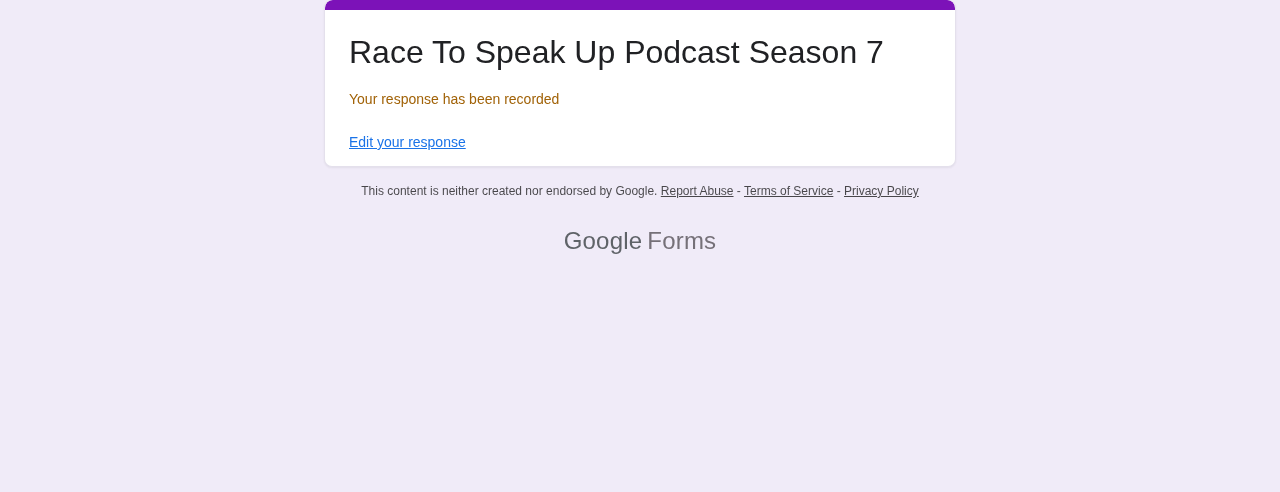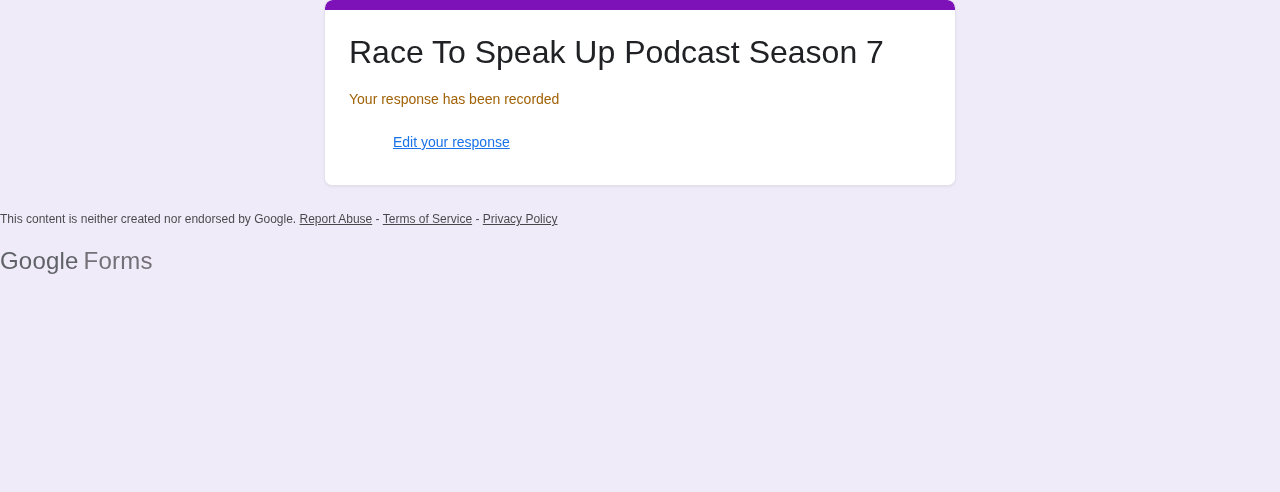--- a/index.html
+++ b/index.html
@@ -27,21 +27,21 @@
     border-radius: 8px;
     box-shadow: 0 1px 2px rgba(60, 64, 67, 0.08);
     overflow: hidden;
   }
   .accent-bar {
     height: 10px;
     background: #7c12b8;
     border-radius: 8px 8px 0 0;
   }
   .card-body {
-    padding: 22px 24px 33px 24px;
+    padding: 22px 24px 14px 24px;
   }
   .form-title {
     margin: 0;
     font-size: 32px;
     font-weight: 400;
     line-height: 40px;
     color: #202124;
     letter-spacing: 0;
   }
   .confirmation {
@@ -55,37 +55,37 @@
   }
   .action-link {
     display: block;
     width: fit-content;
     font-size: 14px;
     line-height: 20px;
     color: #1a73e8;
     text-decoration: underline;
     margin-bottom: 5px;
     cursor: pointer;
-    margin-left: 44px;
   }
   .action-link:last-child { margin-bottom: 0; }
   .disclaimer {
-    margin-top: 26px;
-    text-align: left;
+    margin-top: 17px;
+    text-align: center;
     font-size: 12px;
     line-height: 15px;
     color: rgba(0, 0, 0, 0.70);
   }
   .disclaimer a {
     color: rgba(0, 0, 0, 0.70);
     text-decoration: underline;
     cursor: pointer;
   }
   .logo {
-    margin-top: 20px;
+    margin-top: 28px;
+    text-align: center;
     font-size: 24px;
     letter-spacing: 0.2px;
   }
   .logo-google {
     color: #5f6368;
     font-weight: 500;
   }
   .logo-forms {
     color: #757078;
     font-weight: 400;

